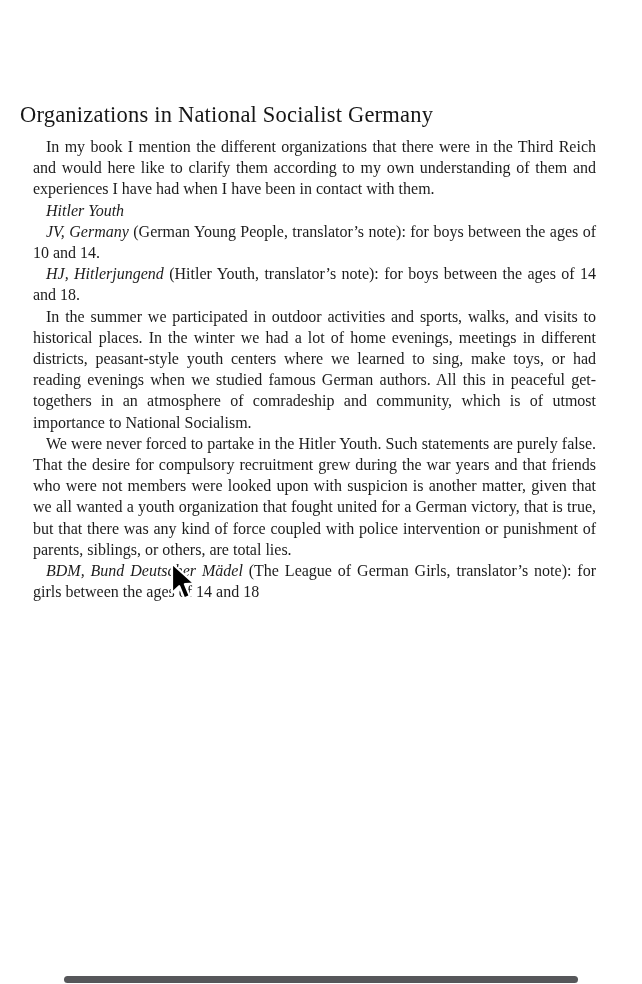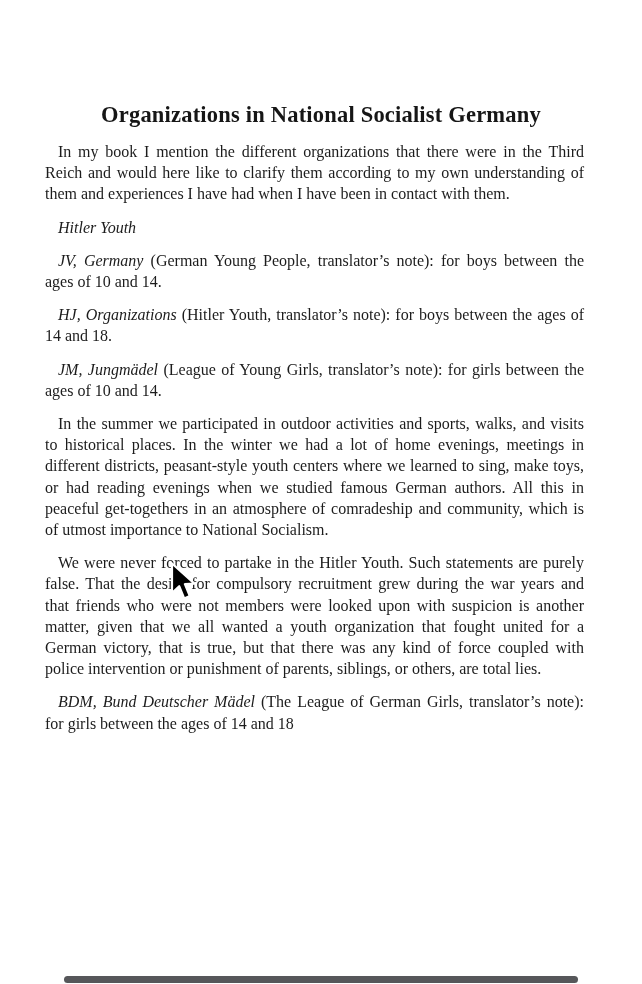--- a/index.html
+++ b/index.html
@@ -14,37 +14,37 @@
     overflow: hidden;
     font-family: "Liberation Serif", serif;
   }
   .page {
     position: absolute;
     inset: 0;
     background: #ffffff;
   }
   .page-title {
     margin: 101px 20px 7px 20px;
-    text-align: center;
-    font-weight: bold;
+    text-align: left;
+    font-weight: normal;
     font-size: 22.5px;
     line-height: 28px;
     color: #161616;
     letter-spacing: 0.2px;
   }
   .document-body {
     margin-left: 33px;
     width: 563px;
     color: #1c1c1c;
     font-size: 16px;
     line-height: 21.2px;
     text-align: justify;
   }
   .para {
-    margin: 12px;
+    margin: 0;
     text-indent: 13px;
   }
   .para em {
   }
   .mouse-cursor {
     position: absolute;
     left: 169px;
     top: 562px;
     width: 29px;
     height: 42px;
@@ -63,22 +63,21 @@
 <body>
 
 <div class="page">
 
   <h1 class="page-title">Organizations in National Socialist Germany</h1>
 
   <div class="document-body" style="color: rgb(28, 28, 28);">
       <p class="para"><span>In my book I mention the different organizations that there were in the Third Reich and would here like to clarify them according to my own understanding of them and experiences I have had when I have been in contact with them.</span></p>
       <p class="para"><em>Hitler Youth</em></p>
       <p class="para"><em>JV, Germany</em><span> (German Young People, translator’s note): for boys between the ages of 10 and 14.</span></p>
-      <p class="para"><em>HJ, Organizations</em><span> (Hitler Youth, translator’s note): for boys between the ages of 14 and 18.</span></p>
-      <p class="para"><em>JM, Jungmädel</em><span> (League of Young Girls, translator’s note): for girls between the ages of 10 and 14.</span></p>
+      <p class="para"><em>HJ, Hitlerjungend</em><span> (Hitler Youth, translator’s note): for boys between the ages of 14 and 18.</span></p>
       <p class="para"><span>In the summer we participated in outdoor activities and sports, walks, and visits to historical places. In the winter we had a lot of home evenings, meetings in different districts, peasant-style youth centers where we learned to sing, make toys, or had reading evenings when we studied famous German authors. All this in peaceful get-togethers in an atmosphere of comradeship and community, which is of utmost importance to National Socialism.</span></p>
       <p class="para"><span>We were never forced to partake in the Hitler Youth. Such statements are purely false. That the desire for compulsory recruitment grew during the war years and that friends who were not members were looked upon with suspicion is another matter, given that we all wanted a youth organization that fought united for a German victory, that is true, but that there was any kind of force coupled with police intervention or punishment of parents, siblings, or others, are total lies.</span></p>
       <p class="para"><em>BDM, Bund Deutscher Mädel</em><span> (The League of German Girls, translator’s note): for girls between the ages of 14 and 18</span></p>
     </div>
 
   <span class="mouse-cursor">
     <svg width="29" height="42" viewBox="0 0 29 42" xmlns="http://www.w3.org/2000/svg">
       <path d="M 3 1.5
                L 3 31
                L 10.2 24.2

